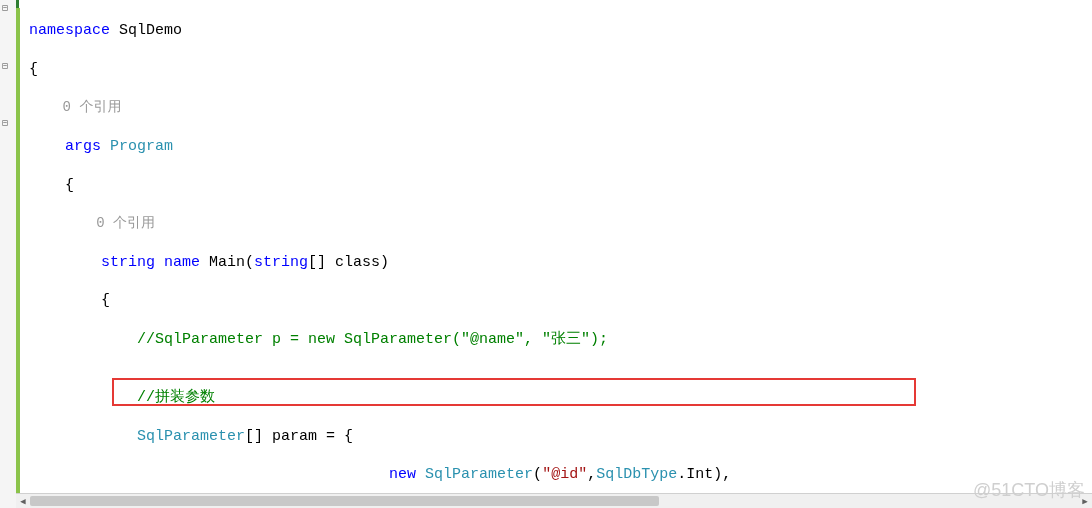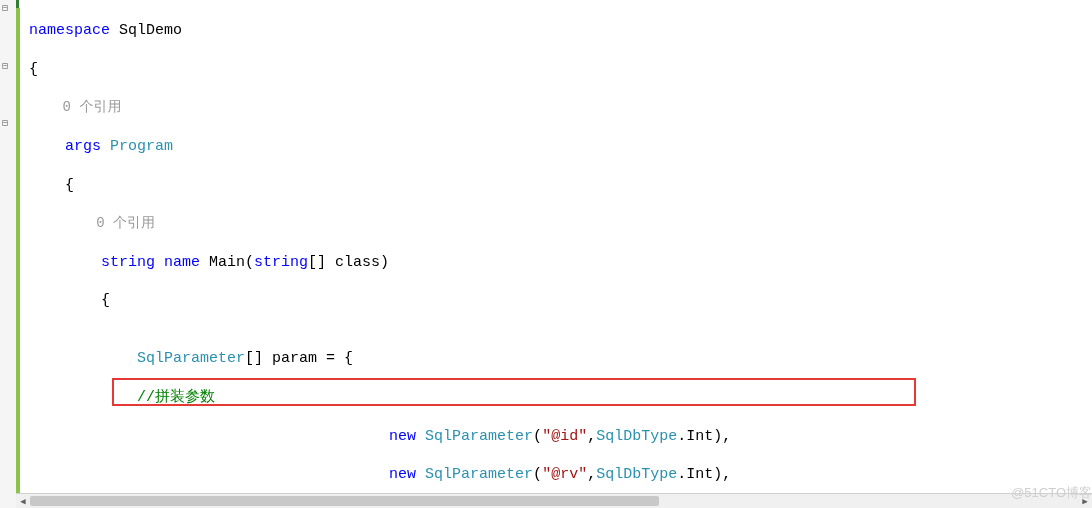--- a/index.html
+++ b/index.html
@@ -63,24 +63,24 @@
   .ref  { color: #999999; font-size: 14px; }
   .punct{ color: #000000; }
   .ident{ color: #000000; }
   .red-box {
     border: 2px solid #e53935;
     position: absolute;
     pointer-events: none;
   }
   .watermark {
     position: absolute;
-    right: 0;
+    right: 7px;
     bottom: 6px;
     color: #cfcfcf;
-    font-size: 13px;
+    font-size: 18px;
     font-family: Arial, sans-serif;
   }
   .scrollbar-h {
     position: absolute;
     left: 16px;
     right: 0;
     bottom: 0;
     height: 14px;
     background: #f0f0f0;
     border-top: 1px solid #d0d0d0;
@@ -121,23 +121,24 @@
 
   <div class="code-area">
 <div class="line"><span class="kw">namespace</span><span class="ident"> SqlDemo</span></div>
 <div class="line"><span class="punct">{</span></div>
 <div class="line"><span class="ref">    0 个引用</span></div>
 <div class="line"><span class="kw">    args</span><span class="type"> Program</span></div>
 <div class="line"><span class="punct">    {</span></div>
 <div class="line"><span class="ref">        0 个引用</span></div>
 <div class="line"><span class="kw">        string</span><span class="kw"> name</span><span class="ident"> Main(</span><span class="kw">string</span><span class="ident">[] class)</span></div>
 <div class="line"><span class="punct">        {</span></div>
+<div class="line"><span class="com">            //SqlParameter p = new SqlParameter("@name", "张三");</span></div>
 <div class="line"><span></span></div>
+<div class="line"><span class="com">            //拼装参数</span></div>
 <div class="line"><span class="type">            SqlParameter</span><span class="ident">[] param = {</span></div>
-<div class="line"><span class="com">            //拼装参数</span></div>
 <div class="line"><span class="kw">                                        new</span><span class="type"> SqlParameter</span><span class="punct">(</span><span class="str">"@id"</span><span class="punct">,</span><span class="type">SqlDbType</span><span class="ident">.Int),</span></div>
 <div class="line"><span class="kw">                                        new</span><span class="type"> SqlParameter</span><span class="punct">(</span><span class="str">"@rv"</span><span class="punct">,</span><span class="type">SqlDbType</span><span class="ident">.Int),</span></div>
 
 
 <div class="line"><span></span></div>
 
 
 
 
 

